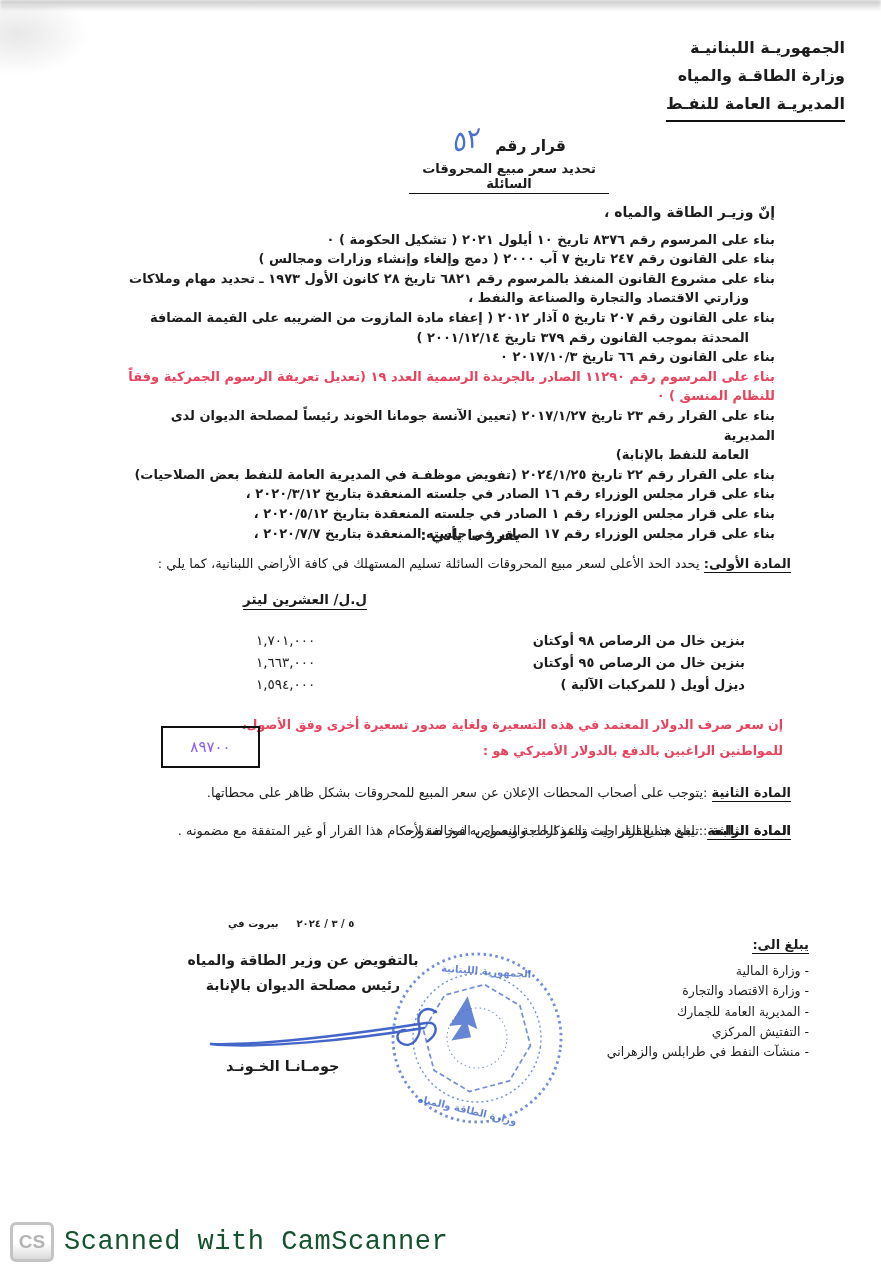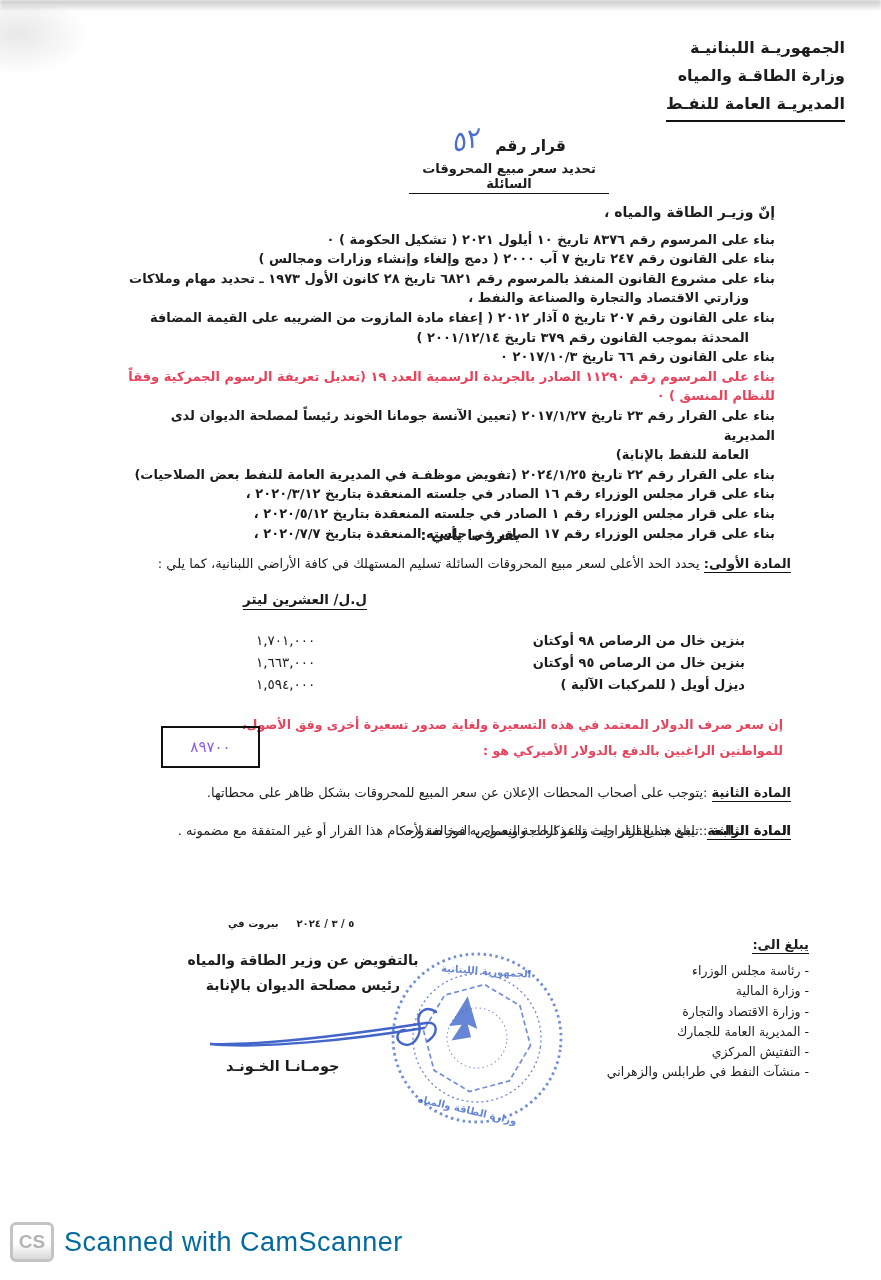--- a/index.html
+++ b/index.html
@@ -61,21 +61,21 @@
   
   .dist{top:934px;right:72px;width:250px;}
   .dist-h{font-size:13px;font-weight:bold;border-bottom:1.6px solid #111;padding-bottom:1px;display:inline-block;margin-bottom:7px;}
   .dist-item{font-size:12.5px;line-height:20.3px;}
   
   .footer{top:1222px;left:10px;display:flex;align-items:center;gap:10px;direction:ltr;}
   .cs-badge{width:38px;height:34px;border:3px solid #c4c4c4;border-radius:6px;color:#b4b4b4;
     font-family:"Liberation Sans",sans-serif;font-weight:bold;font-size:19px;
     display:flex;align-items:center;justify-content:center;
     background:linear-gradient(#ffffff 55%,#d9d9d9);}
-  .cs-text{font-family:Liberation Sans, sans-serif;font-size:27px;color:#0369a1;letter-spacing:.5px;}
+  .cs-text{font-family:Liberation Mono, monospace;font-size:27px;color:#14532d;letter-spacing:.5px;}
 </style>
 </head>
 <body>
 
 <div class="abs smudge-top"></div>
 <div class="abs smudge-corner"></div>
 
 <div class="abs letterhead rtl">
   <div>الجمهوريـة اللبنانيـة</div>
   <div>وزارة الطاقـة والمياه</div>
@@ -176,21 +176,20 @@
   <g stroke="#2f55c5" stroke-width="2.4" fill="none" stroke-linecap="round" opacity="0.9">
     <path d="M236,12 C226,5 216,12 219,24 C222,36 212,50 201,43 C195,39 197,30 205,30"></path>
     <path d="M224,28 C150,40 60,49 10,44 C70,46 180,30 226,23 C238,21 239,33 228,41"></path>
   </g>
 </svg>
 
 <div class="abs signer rtl">جومـانـا الخـونـد</div>
 
 <div class="abs dist rtl">
   <div><span class="dist-h">يبلغ الى:</span></div>
-  <div class="dist-item">- رئاسة مجلس الوزراء</div>
   <div class="dist-item">- وزارة المالية</div>
   <div class="dist-item">- وزارة الاقتصاد والتجارة</div>
   <div class="dist-item">- المديرية العامة للجمارك</div>
   <div class="dist-item">- التفتيش المركزي</div>
   <div class="dist-item">- منشآت النفط في طرابلس والزهراني</div>
 </div>
 
 <div class="abs footer">
   <div class="cs-badge">CS</div>
   <div class="cs-text">Scanned with CamScanner</div>

